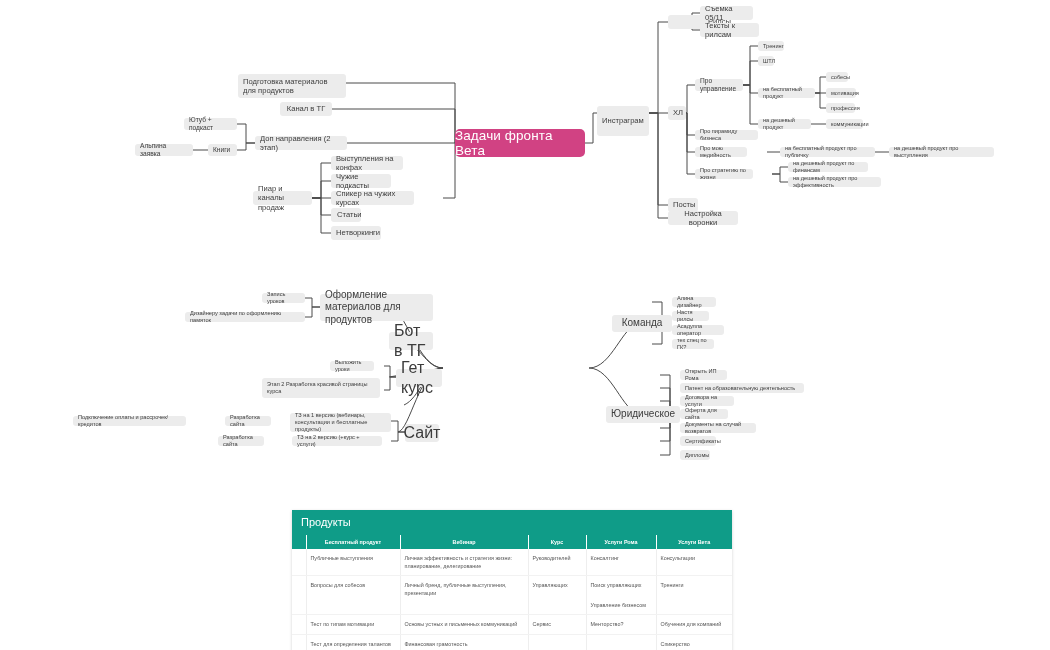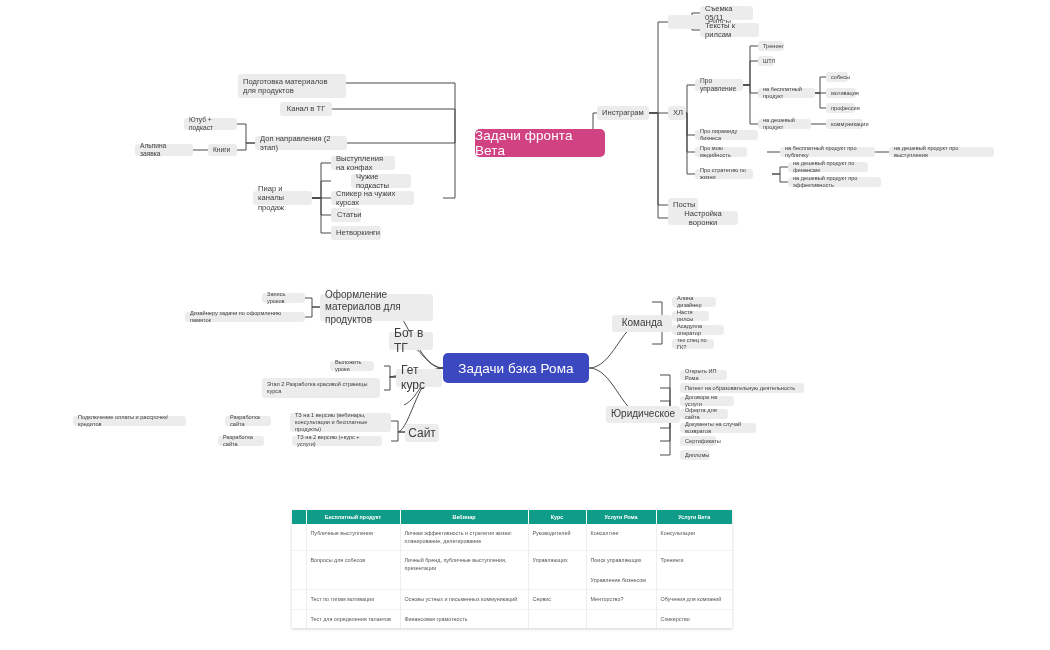--- a/index.html
+++ b/index.html
@@ -20,21 +20,21 @@
     box-sizing:border-box;
     display:flex;align-items:center;
     padding:2px 5px;
     line-height:1.25;
     white-space:normal;
   }
   .n-xs{font-size:5.6px;}
   .n-sm{font-size:6.6px;}
   .n-md{font-size:7.6px;}
   .n-lg{font-size:10px;align-items:center;}
-  .n-xl{font-size:12px;}
+  .n-xl{font-size:16px;}
 
   .root{
     position:absolute;border-radius:5px;color:#ffffff;
     display:flex;align-items:center;justify-content:center;
     font-size:13.5px;letter-spacing:.1px;
     box-sizing:border-box;
   }
   .root-front{background:#d14283;}
   .root-back{background:#3b48c0;}
 
@@ -159,21 +159,21 @@
       <path d="M680,414 L670,414 L670,375 L660,375"></path>
       <path d="M680,414 L670,414 L670,388 L660,388"></path>
       <path d="M680,414 L670,414 L670,401 L660,401"></path>
       <path d="M680,414 L670,414 L670,414 L660,414"></path>
       <path d="M680,414 L670,414 L670,428 L660,428"></path>
       <path d="M680,414 L670,414 L670,441 L660,441"></path>
       <path d="M680,414 L670,414 L670,455 L660,455"></path>
     </g>
   </svg>
 
-  <div class="root root-front" style="left:455px;top:129px;width:130px;height:28px;margin-left:20px;">
+  <div class="root root-front" style="left:455px;top:129px;width:130px;height:28px;">
     <span>Задачи фронта Вета</span>
   </div>
 
   <div class="node n-md" style="left:238px;top:74px;width:108px;height:24px;">
     <span>Подготовка материалов для продуктов</span>
   </div>
   <div class="node n-md" style="left:280px;top:102px;width:52px;height:14px;justify-content:center;">
     <span>Канал в ТГ</span>
   </div>
   <div class="node n-md" style="left:255px;top:136px;width:92px;height:14px;">
@@ -184,37 +184,37 @@
   </div>
   <div class="node n-sm" style="left:208px;top:144px;width:29px;height:12px;">
     <span>Книги</span>
   </div>
   <div class="node n-sm" style="left:135px;top:144px;width:58px;height:12px;">
     <span>Альпина заявка</span>
   </div>
   <div class="node n-md" style="left:253px;top:191px;width:59px;height:14px;">
     <span>Пиар и каналы продаж</span>
   </div>
-  <div class="node n-md" style="left:331px;top:156px;width:64px;height:14px;">
+  <div class="node n-md" style="left:331px;top:156px;width:72px;height:14px;">
     <span>Выступления на конфах</span>
   </div>
-  <div class="node n-md" style="left:331px;top:174px;width:60px;height:14px;margin-left:20px;">
+  <div class="node n-md" style="left:331px;top:174px;width:60px;height:14px;">
     <span>Чужие подкасты</span>
   </div>
   <div class="node n-md" style="left:331px;top:191px;width:83px;height:14px;">
     <span>Спикер на чужих курсах</span>
   </div>
   <div class="node n-md" style="left:331px;top:208px;width:30px;height:14px;padding-left:6px;">
     <span>Статьи</span>
   </div>
   <div class="node n-md" style="left:331px;top:226px;width:50px;height:14px;">
     <span>Нетворкинги</span>
   </div>
 
-  <div class="node n-md" style="left:597px;top:106px;width:52px;height:14px;">
+  <div class="node n-md" style="left:597px;top:106px;width:52px;height:30px;">
     <span>Инстраграм</span>
   </div>
   <div class="node n-md" style="left:668px;top:15px;width:32px;height:14px;padding-left:40px;">
     <span>Рилсы</span>
   </div>
   <div class="node n-md" style="left:700px;top:6px;width:53px;height:14px;">
     <span>Съемка 05/11</span>
   </div>
   <div class="node n-md" style="left:700px;top:23px;width:59px;height:14px;">
     <span>Тексты к рилсам</span>
@@ -270,23 +270,20 @@
   <div class="node n-xs" style="left:788px;top:177px;width:93px;height:10px;">
     <span>на дешевый продукт про эффективность</span>
   </div>
   <div class="node n-md" style="left:668px;top:198px;width:30px;height:14px;">
     <span>Посты</span>
   </div>
   <div class="node n-md" style="left:668px;top:211px;width:70px;height:14px;text-align:center;">
     <span>Настройка воронки</span>
   </div>
 
-  <div class="root root-back" style="left:443px;top:353px;width:146px;height:30px;">
-    <span>Задачи бэка Рома</span>
-  </div>
 
   <div class="node n-lg" style="left:320px;top:294px;width:113px;height:27px;">
     <span>Оформление материалов для продуктов</span>
   </div>
   <div class="node n-xs" style="left:262px;top:293px;width:43px;height:10px;">
     <span>Запись уроков</span>
   </div>
   <div class="node n-xs" style="left:185px;top:312px;width:120px;height:10px;">
     <span>Дизайнеру задачи по оформлению памяток</span>
   </div>
@@ -356,20 +353,21 @@
     <span>Документы на случай возвратов</span>
   </div>
   <div class="node n-xs" style="left:680px;top:436px;width:36px;height:10px;">
     <span>Сертификаты</span>
   </div>
   <div class="node n-xs" style="left:680px;top:450px;width:30px;height:10px;">
     <span>Дипломы</span>
   </div>
 
   <div id="products">
+    <div class="caption">Продукты</div>
     <table>
       <colgroup>
         <col class="col-gut">
           <col class="col-free">
           <col class="col-web">
         <col class="col-kurs">
           <col class="col-roma">
           <col class="col-veta">
       </colgroup>
       <thead>

